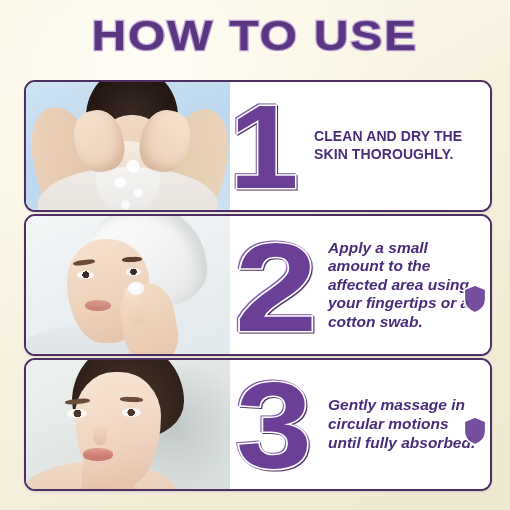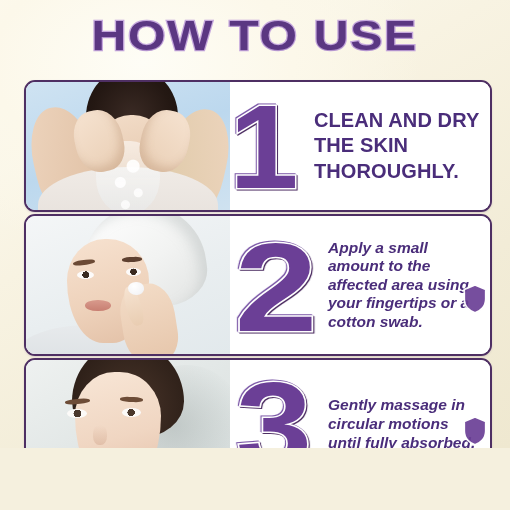--- a/index.html
+++ b/index.html
@@ -10,21 +10,21 @@
     width: 510px;
     height: 510px;
     overflow: hidden;
     font-family: "Liberation Sans", sans-serif;
     background: #f5f0de;
   }
 
   #poster {
     position: relative;
     width: 510px;
-    height: 448px;
+    height: 510px;
     background:
       radial-gradient(ellipse 70% 55% at 28% 14%, #fefdf6 0%, #fcf8ea 42%, rgba(245,240,218,0) 78%),
       linear-gradient(150deg, #fdfcf3 0%, #f8f3e2 38%, #f2ecd7 72%, #efe8d0 100%);
     overflow: hidden;
   }
 
   
   .title-wrap {
     position: absolute;
     top: 14px;
@@ -109,21 +109,21 @@
   }
 
   .step-text {
     flex: 1 1 auto;
     color: #4a2d7a;
     font-family: "Liberation Sans", sans-serif;
     font-weight: bold;
     padding-right: 8px;
   }
   #text-1 {
-    font-size: 20px;
+    font-size: 14px;
     line-height: 1.28;
     letter-spacing: .1px;
     padding-left: 10px;
   }
   #text-2 {
     font-size: 15.5px;
     line-height: 1.2;
     font-style: italic;
     padding-left: 4px;
   }

